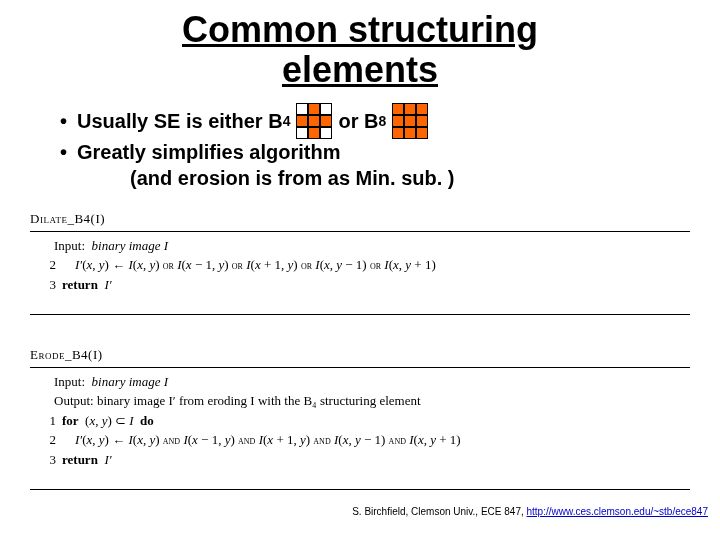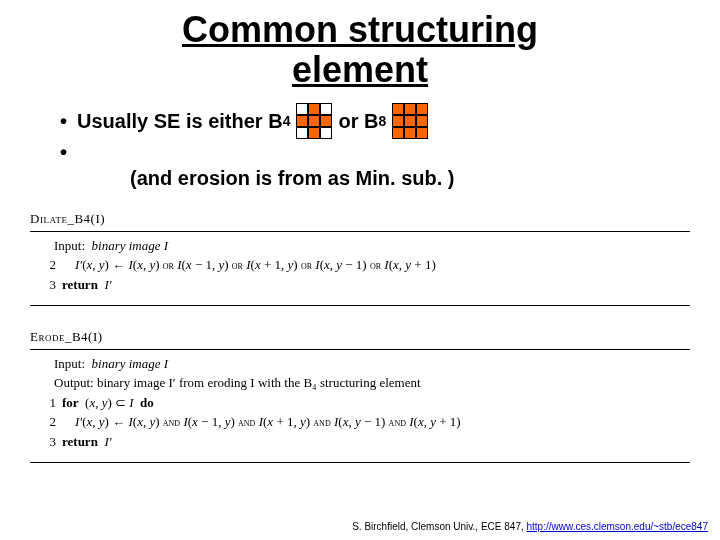--- a/index.html
+++ b/index.html
@@ -72,36 +72,36 @@
     margin-bottom: 4px;
     border-bottom: 1px solid #000;
     display: block;
     padding-bottom: 2px;
     width: 100%;
   }
   .algo .label { font-weight: normal; margin-left: 12px; }
   .algo .line { margin-left: 12px; white-space: nowrap; overflow: hidden; }
   .algo .num { display: inline-block; width: 14px; text-align: right; margin-right: 6px; }
   .scap { font-variant: small-caps; font-size: 12px; }
-  .algo-block { margin-bottom: 21px; border-bottom: 1px solid #000; padding-bottom: 11px; }
+  .algo-block { margin-bottom: 30px; border-bottom: 1px solid #000; padding-bottom: 20px; }
   .footer {
     position: absolute;
-    bottom: 8px;
+    bottom: 23px;
     right: 12px;
     font-family: Arial, sans-serif;
     font-size: 10px;
   }
   .footer a { color: #0000cc; }
 </style>
 </head>
 <body>
 
 <div class="title">
   <span>Common structuring</span><br>
-  <span>element</span>
+  <span>elements</span>
 </div>
 
 <div class="bullets">
   <div class="bullet-row">
     <span class="dot">•</span>
     <span>Usually SE is either B</span>
     <span class="sub">4</span>
     <span class="se-grid">
       <span class="grow">
           <span class="cell e"></span>
@@ -134,20 +134,21 @@
         </span>
       <span class="grow">
           <span class="cell f"></span>
           <span class="cell f"></span>
           <span class="cell f"></span>
         </span>
     </span>
   </div>
   <div class="bullet-row">
     <span class="dot">•</span>
+    <span>Greatly simplifies algorithm</span>
   </div>
   <div class="cont">(and erosion is from as Min. sub. )</div>
 </div>
 
 <div class="algo">
 
   <div class="algo-block">
     <span class="head">Dilate_B4(I)</span>
     <div class="line"><span class="label">Input:</span>&nbsp;&nbsp;<i>binary image  I</i></div>
     <div class="line"><span class="num">2</span>&nbsp;&nbsp;&nbsp;&nbsp;<i>I′</i>(<i>x</i>, <i>y</i>) ← <i>I</i>(<i>x</i>, <i>y</i>) <span class="scap">or</span> <i>I</i>(<i>x</i> − 1, <i>y</i>) <span class="scap">or</span> <i>I</i>(<i>x</i> + 1, <i>y</i>) <span class="scap">or</span> <i>I</i>(<i>x</i>, <i>y</i> − 1) <span class="scap">or</span> <i>I</i>(<i>x</i>, <i>y</i> + 1)</div>

